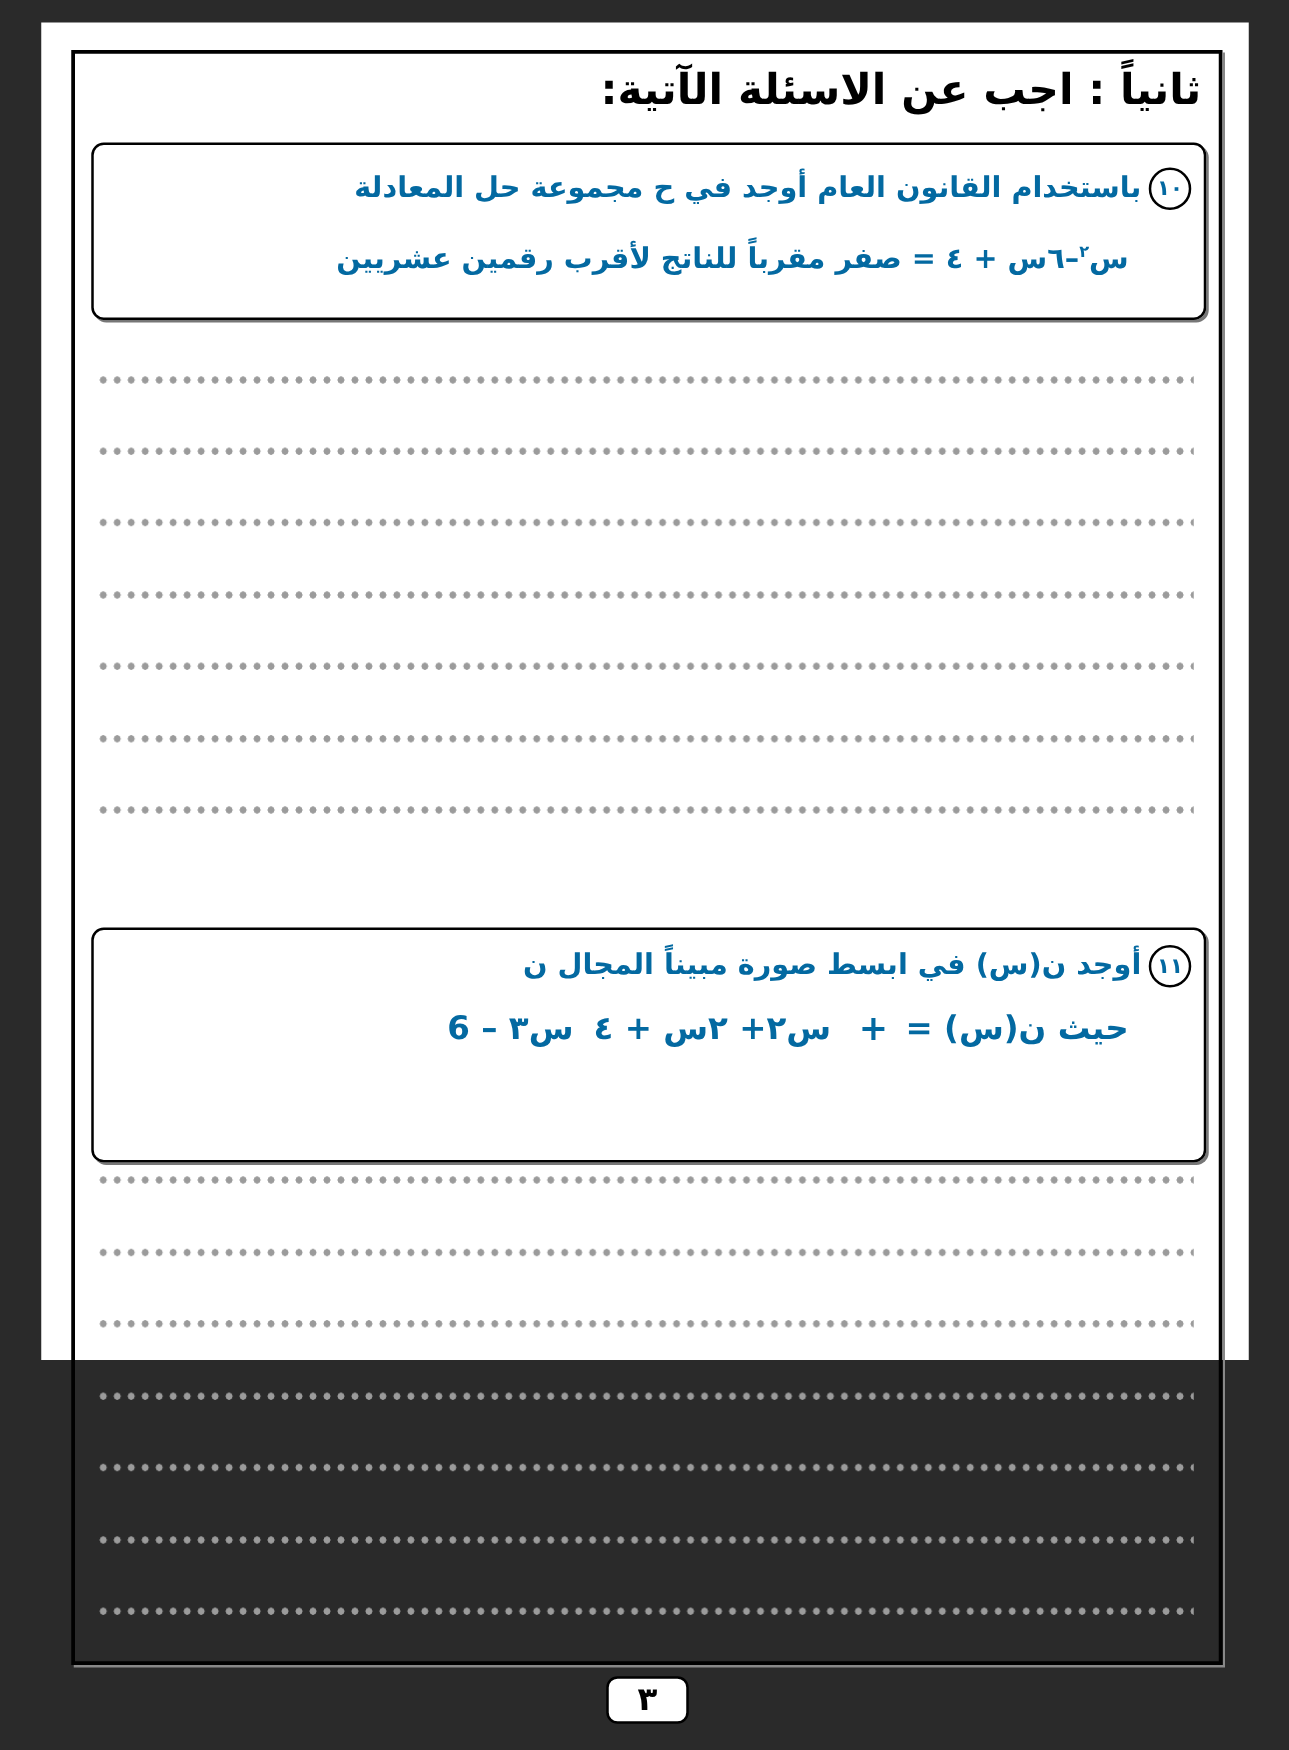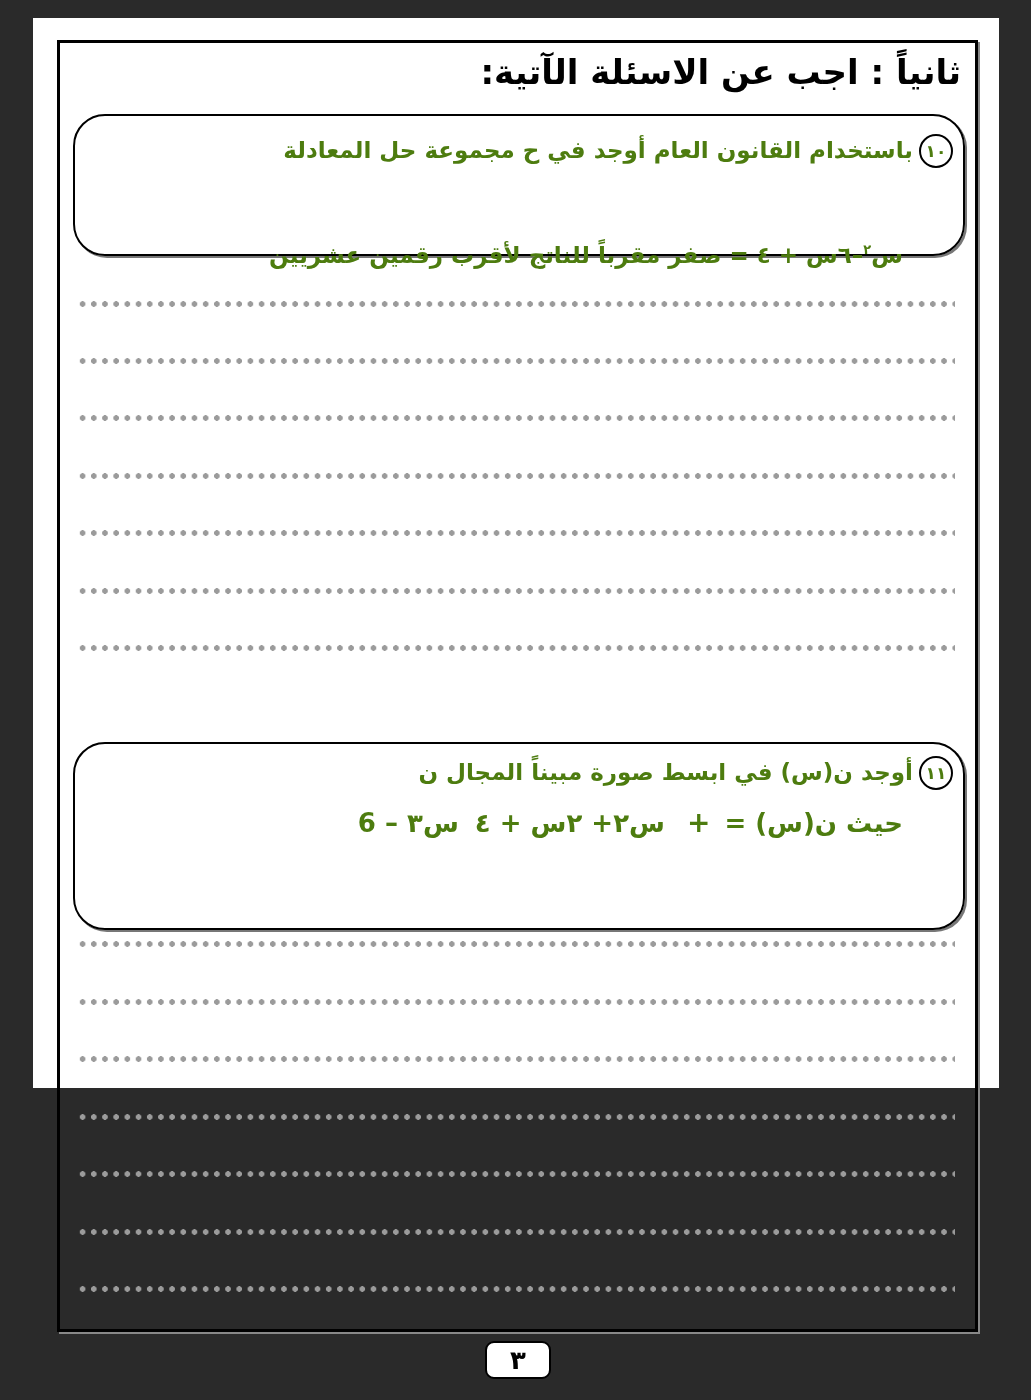--- a/index.html
+++ b/index.html
@@ -14,22 +14,22 @@
   .frame {
     position:absolute; left:24px; top:22px; width:915px; height:1286px;
     border:3px solid #000; box-shadow:2px 2px 0 #888;
   }
   .title {
     position:absolute; right:38px; top:34px; direction:rtl;
     font-family:"DejaVu Sans", sans-serif; font-weight:bold; font-size:34px; color:#000;
     letter-spacing:-0.5px;
   }
   .qbox {
-    position:absolute; left:40px; width:888px; border:2.5px solid #000; border-radius:32px;
-    direction:rtl; font-family:"DejaVu Sans", sans-serif; font-weight:bold; color:#4d7c0f;
+    position:absolute; left:40px; width:888px; border:2.5px solid #000; border-radius:10px;
+    direction:rtl; font-family:"DejaVu Sans", sans-serif; font-weight:bold; color:#0369a1;
     box-shadow:2px 2px 0 #777;
   }
   .q10 { top:96px; height:138px; }
   .q11 { top:724px; height:184px; }
   .qline { position:absolute; right:10px; font-size:23px; white-space:nowrap; }
   .qnum {
     display:inline-block; width:30px; height:30px; border:2px solid #000; border-radius:50%;
     text-align:center; line-height:30px; font-size:17px; margin-left:6px; vertical-align:middle;
   }
   sup { font-size:13px; }
@@ -55,21 +55,21 @@
 
 <div class="page">
   <div class="frame"></div>
 
   <div class="title">ثانياً : اجب عن الاسئلة الآتية:</div>
 
   <div class="qbox q10">
     <div class="qline" style="top:18px;">
       <span class="qnum">١٠</span><span>باستخدام القانون العام أوجد في ح مجموعة حل المعادلة</span>
     </div>
-    <div class="qline" style="top:78px; right:60px;margin-top:48px;">
+    <div class="qline" style="top:78px; right:60px;">
       <span>س</span><sup>٢</sup><span>–٦س + ٤ = صفر مقرباً للناتج لأقرب رقمين عشريين</span>
     </div>
   </div>
 
   <div class="dots" style="top:283px;"></div>
   <div class="dots" style="top:340px;"></div>
   <div class="dots" style="top:397px;"></div>
   <div class="dots" style="top:455px;"></div>
   <div class="dots" style="top:512px;"></div>
   <div class="dots" style="top:570px;"></div>

